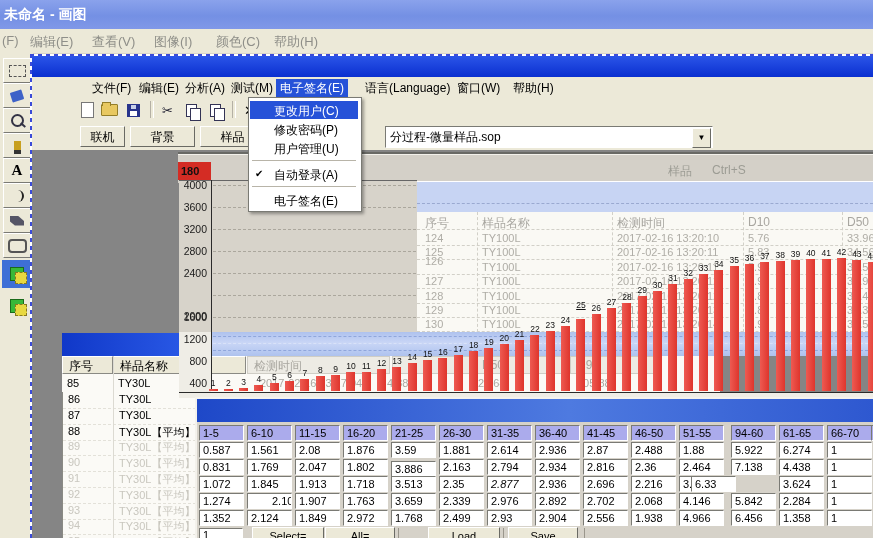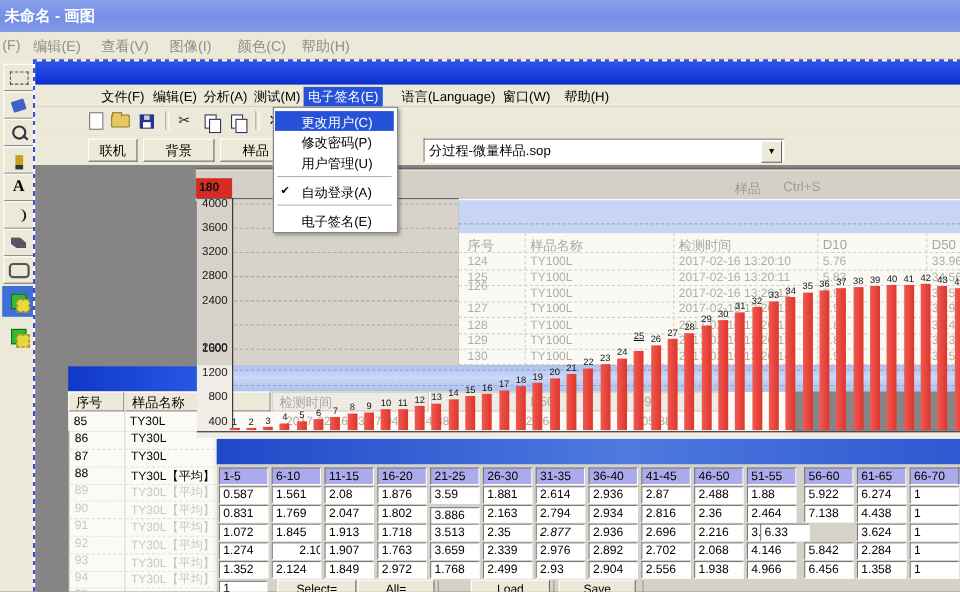--- a/index.html
+++ b/index.html
@@ -453,21 +453,21 @@
     <div class="gcell h abs" style="left: 247px; top: 425px;">6-10</div>
     <div class="gcell h abs" style="left: 295px; top: 425px;">11-15</div>
     <div class="gcell h abs" style="left: 343px; top: 425px;">16-20</div>
     <div class="gcell h abs" style="left: 391px; top: 425px;">21-25</div>
     <div class="gcell h abs" style="left: 439px; top: 425px;">26-30</div>
     <div class="gcell h abs" style="left: 487px; top: 425px;">31-35</div>
     <div class="gcell h abs" style="left: 535px; top: 425px;">36-40</div>
     <div class="gcell h abs" style="left: 583px; top: 425px;">41-45</div>
     <div class="gcell h abs" style="left: 631px; top: 425px;">46-50</div>
     <div class="gcell h abs" style="left: 679px; top: 425px;">51-55</div>
-    <div class="gcell h abs" style="left: 731px; top: 425px;">56-60</div>
+    <div class="gcell h abs" style="left: 731px; top: 425px;">94-60</div>
     <div class="gcell h abs" style="left: 779px; top: 425px;">61-65</div>
     <div class="gcell h abs" style="left: 827px; top: 425px;">66-70</div>
     <div class="gcell h abs" style="left: 871px; top: 425px; width: 2px;"></div>
     <div class="gcell d abs" style="left: 199px; top: 442px;">0.587</div>
     <div class="gcell d abs" style="left: 247px; top: 442px;">1.561</div>
     <div class="gcell d abs" style="left: 295px; top: 442px;">2.08</div>
     <div class="gcell d abs" style="left: 343px; top: 442px;">1.876</div>
     <div class="gcell d abs" style="left: 391px; top: 442px;">3.59</div>
     <div class="gcell d abs" style="left: 439px; top: 442px;">1.881</div>
     <div class="gcell d abs" style="left: 487px; top: 442px;">2.614</div>

